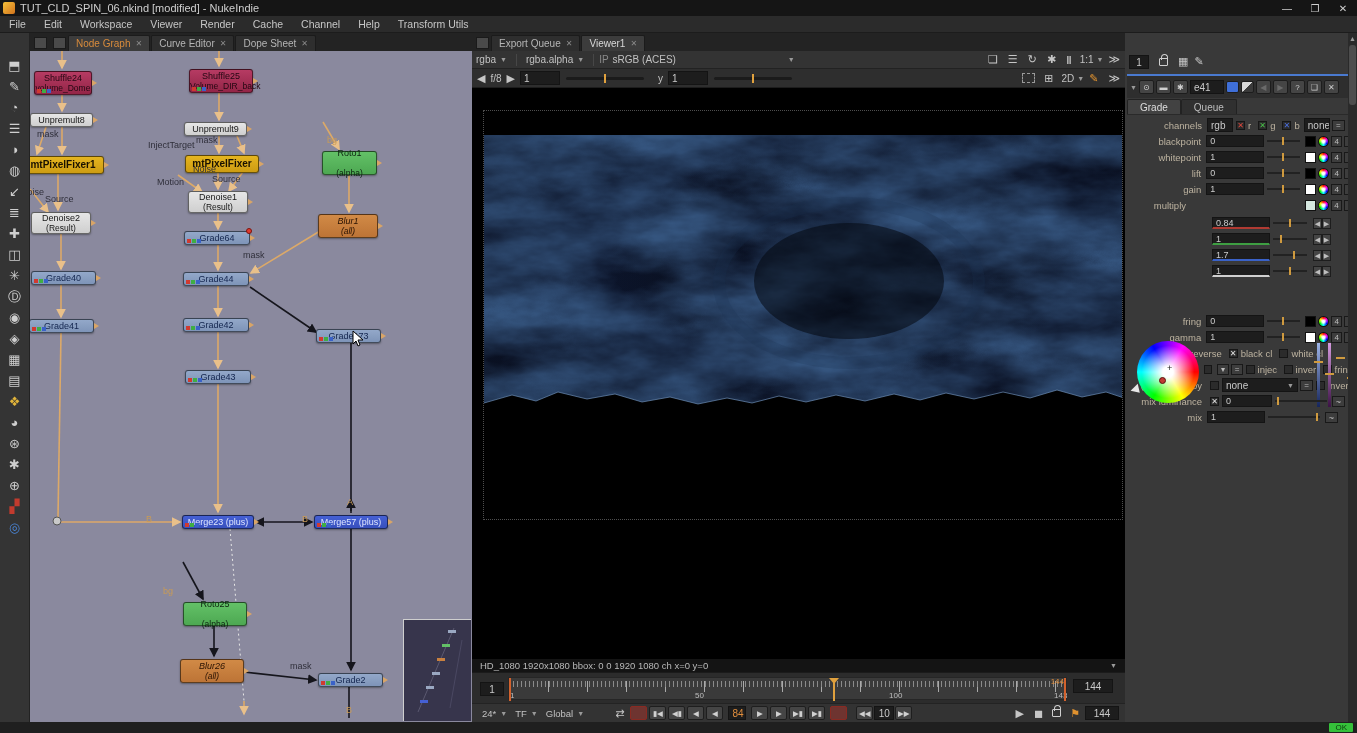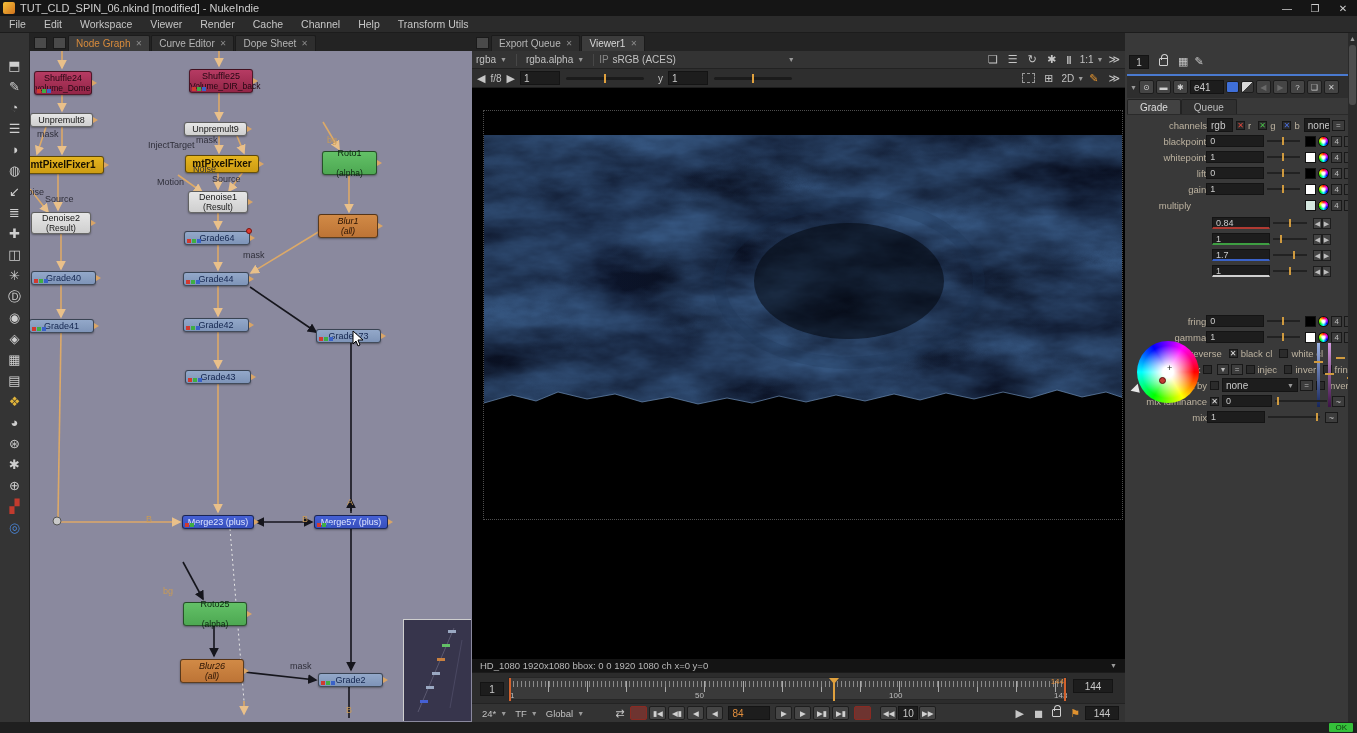--- a/index.html
+++ b/index.html
@@ -138,21 +138,21 @@
   .sqbtn { width:13px; height:12px; border:1px solid #1d1d1d; border-radius:2px; }
   .sqbtn.blue { background:#3f6fd8; }
   .sqbtn.half { background:linear-gradient(135deg,#d8d8d8 50%,#3a3a3a 50%); }
   #ptabs { position:absolute; left:2px; top:66px; width:222px; height:16px; display:flex; align-items:flex-end;
     border-bottom:1px solid #2a2a2a; }
   .ptab { height:15px; padding:0 12px; font-size:10px; color:#bdbdbd; background:#303030;
     border:1px solid #222; border-bottom:none; border-radius:2px 2px 0 0; display:flex; align-items:center; }
   .ptab.active { background:#424242; color:#dedede; }
   #params { position:absolute; left:0; top:84px; width:232px; }
   .prow { display:flex; align-items:center; height:16px; margin-bottom:0; }
-  .plabel { width:82px; text-align:right; color:#bdb3a0; font-size:9.5px; }
+  .plabel { width:82px; text-align:right; padding-right:5px; color:#bdb3a0; font-size:9.5px; }
   .pfield { width:58px; height:12px; background:#1d1d1d; border:1px solid #141414; color:#cccccc;
     font-size:9px; line-height:11px; padding:0 3px; }
   .pslider { position:relative; width:34px; height:2px; background:#222; margin:0 3px; }
   .pslider .mk { position:absolute; top:-3px; left:46%; width:2px; height:8px; background:#cf9a3f; }
   .swatch { width:11px; height:11px; border:1px solid #111; margin-left:2px; }
   .mini-wheel { width:11px; height:11px; border-radius:50%; margin-left:2px; border:1px solid #111;
     background:radial-gradient(circle,#fff 0 18%,transparent 55%),
       conic-gradient(#f00,#f0f,#00f,#0ff,#0f0,#ff0,#f00); }
   .btn4 { width:11px; height:11px; background:#3d3d3d; border:1px solid #191919; color:#bdbdbd;
     font-size:8px; text-align:center; line-height:10px; margin-left:2px; }
@@ -609,21 +609,21 @@
   <div class="ddown">
     <span>Global</span>
       <span class="caret">▼</span>
   </div>
   <span class="vicon" style="margin-left:22px;">⇄</span>
   <div class="tbtn red"></div>
   <div class="tbtn">▮◀</div>
   <div class="tbtn">◀▮</div>
   <div class="tbtn">◀</div>
   <div class="tbtn">◀</div>
-  <div class="vfield cur" style="width:42px;margin:0 4px;">84</div>
+  <div class="vfield cur" style="width:18px;text-align:center;margin:0 4px;">84</div>
   <div class="tbtn">▶</div>
   <div class="tbtn">▶</div>
   <div class="tbtn">▶▮</div>
   <div class="tbtn">▶▮</div>
   <div class="tbtn red" style="margin-left:4px;"></div>
   <div class="tbtn" style="margin-left:8px;">◀◀</div>
   <div class="vfield" style="width:20px;text-align:center;">10</div>
   <div class="tbtn">▶▶</div>
   <div style="margin-left:auto;display:flex;align-items:center;margin-right:6px;">
     <span class="vicon">▶</span>

